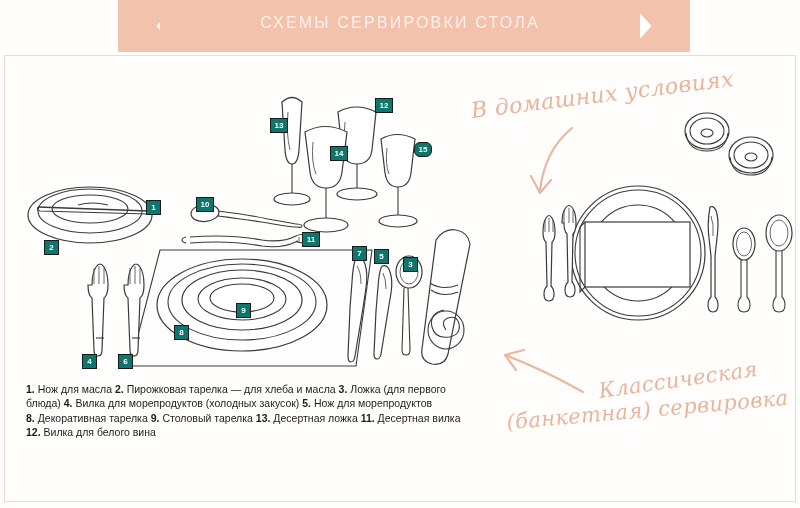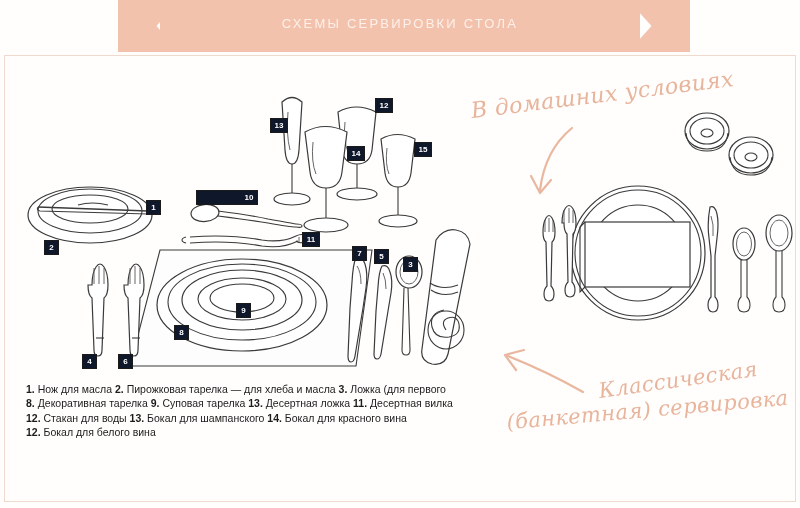--- a/index.html
+++ b/index.html
@@ -19,41 +19,41 @@
 
   
   .banner-wrap{position:absolute;left:0;top:0;width:800px;height:62px;}
   .tail{position:absolute;top:0;width:62px;height:52px;background:#f3c2ac;}
   .tail.left{left:118px;clip-path:polygon(0 0,100% 0,62% 50%,100% 100%,0 100%);}
   .tail.right{left:628px;clip-path:polygon(0 0,100% 0,100% 100%,0 100%,38% 50%);}
   .ribbon-mid{position:absolute;left:160px;top:0;width:480px;height:52px;background:#f3c2ac;}
   .banner-title{
     position:absolute;left:160px;top:0;width:480px;height:46px;
     display:flex;align-items:center;justify-content:center;
-    color:#fdf0ea;font-size:13px;letter-spacing:2.2px;
+    color:#fdf0ea;font-size:16px;letter-spacing:2.2px;
     font-family:"Liberation Sans", sans-serif;font-weight:300;
     text-transform:uppercase;white-space:nowrap;
   }
 
   
   .script{
     position:absolute;color:#e8b49c;
     font-family:"DejaVu Serif", serif;font-style:italic;
     white-space:nowrap;letter-spacing:.4px;
   }
   #ann-home{left:470px;top:82px;font-size:22px;transform:rotate(-7deg);}
   #ann-classic-1{left:598px;top:368px;font-size:21px;transform:rotate(-8deg);}
   #ann-classic-2{left:506px;top:398px;font-size:21px;transform:rotate(-5deg);}
 
   
   .art{position:absolute;left:0;top:0;width:800px;height:508px;}
 
   
   .marker{
-    position:absolute;width:13px;height:13px;background:#0f172a;
+    position:absolute;width:13px;height:13px;background:#0f766e;
     color:#ffffff;font-size:8px;line-height:13px;text-align:center;
     font-family:"Liberation Sans", sans-serif;font-weight:700;
     border:1px solid #1a1a1a;
   }
 
   
   .legend{
     position:absolute;left:26px;top:382px;width:452px;
     font-family:"Liberation Sans", sans-serif;
     font-size:10.5px;line-height:14.4px;color:#1b1b1b;
@@ -245,31 +245,31 @@
 
   <div class="marker" style="left:146px;top:200px;">1</div>
   <div class="marker" style="left:44px;top:240px;">2</div>
   <div class="marker" style="left:403px;top:257px;">3</div>
   <div class="marker" style="left:82px;top:354px;">4</div>
   <div class="marker" style="left:374px;top:249px;">5</div>
   <div class="marker" style="left:118px;top:354px;">6</div>
   <div class="marker" style="left:352px;top:246px;">7</div>
   <div class="marker" style="left:174px;top:325px;">8</div>
   <div class="marker" style="left:236px;top:303px;">9</div>
-  <div class="marker" style="left:196px;top:190px;width:16px;padding-left:44px;">10</div>
+  <div class="marker" style="left:196px;top:197px;width:16px;">10</div>
   <div class="marker" style="left:302px;top:232px;width:16px;">11</div>
   <div class="marker" style="left:375px;top:98px;width:16px;">12</div>
   <div class="marker" style="left:270px;top:118px;width:16px;">13</div>
-  <div class="marker" style="left:347px;top:146px;width:16px;">14</div>
-  <div class="marker" style="left:414px;top:142px;width:16px;">15</div>
+  <div class="marker" style="left:330px;top:146px;width:16px;">14</div>
+  <div class="marker" style="left:414px;top:142px;width:16px;border-radius:6px;">15</div>
 
   <div class="script" id="ann-home">В домашних условиях</div>
   <div class="script" id="ann-classic-1">Классическая</div>
   <div class="script" id="ann-classic-2">(банкетная) сервировка</div>
 
   <div class="legend" id="legend">
       <p><b>1.</b><span> Нож для масла </span><b>2.</b><span> Пирожковая тарелка — для хлеба и масла </span><b>3.</b><span> Ложка (для первого</span></p>
-      <p><b>8.</b><span> Декоративная тарелка </span><b>9.</b><span> Суповая тарелка </span><b>13.</b><span> Десертная ложка </span><b>11.</b><span> Десертная вилка</span></p>
-      <p><b>12.</b><span> Стакан для воды </span><b>13.</b><span> Бокал для шампанского </span><b>14.</b><span> Бокал для красного вина</span></p>
-      <p><b>12.</b><span> Бокал для белого вина</span></p>
+      <p><span>блюда) </span><b>4.</b><span> Вилка для морепродуктов (холодных закусок) </span><b>5.</b><span> Нож для морепродуктов</span></p>
+      <p><b>8.</b><span> Декоративная тарелка </span><b>9.</b><span> Столовый тарелка </span><b>13.</b><span> Десертная ложка </span><b>11.</b><span> Десертная вилка</span></p>
+      <p><b>12.</b><span> Вилка для белого вина</span></p>
     </div>
 
 </div>
 
 </body></html>

